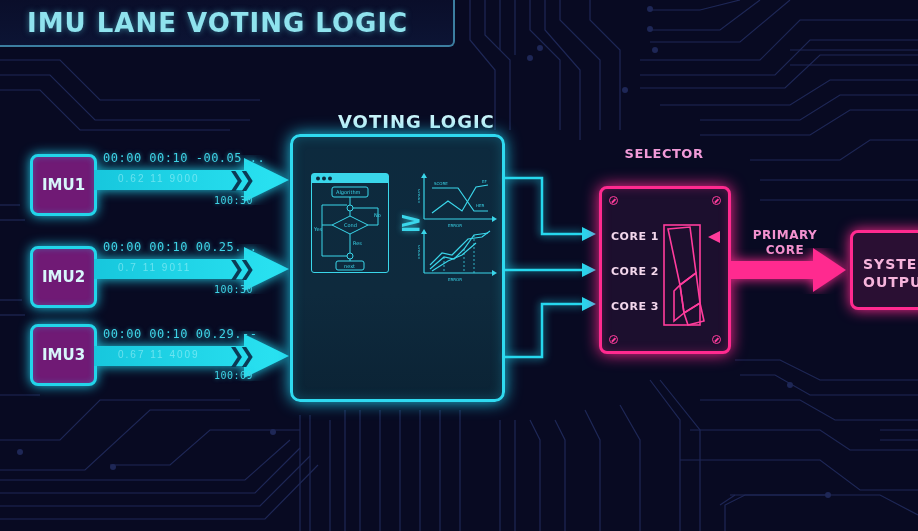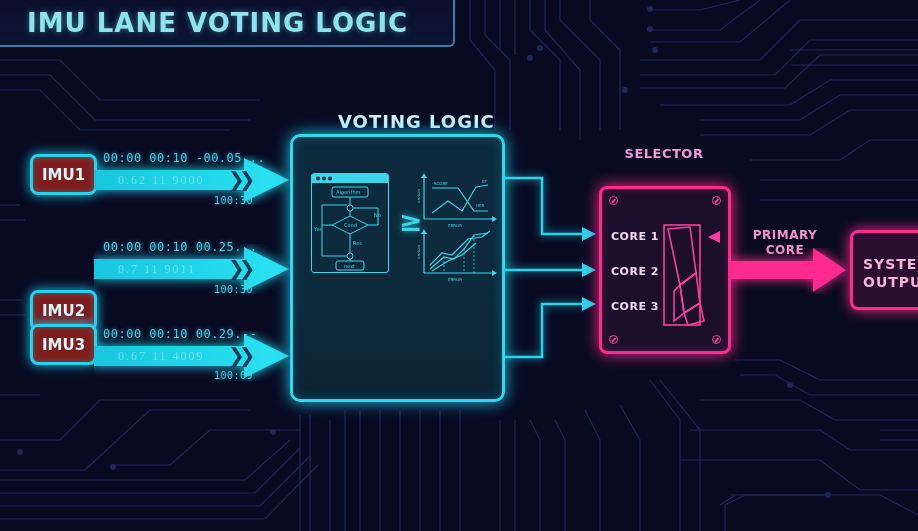--- a/index.html
+++ b/index.html
@@ -22,38 +22,38 @@
     }
     .title-text {
       position: absolute; left: 27px; top: 8px;
       font-family: "DejaVu Sans", sans-serif; font-weight: bold;
       font-size: 26px; letter-spacing: 1px; color: #8fe3ee;
       text-shadow: 0 0 6px rgba(90, 220, 240, 0.5);
     }
 
     
     .imu-box {
-      position: absolute; left: 30px; width: 67px; height: 41px;
+      position: absolute; left: 30px; width: 67px; height: 62px;
       border: 3px solid #22d5ea; border-radius: 8px;
-      background: #7f1d1d;
+      background: #701a75;
       box-shadow: 0 0 12px #1fc8e6, inset 0 0 6px rgba(40,210,240,0.3);
       display: flex; align-items: center; justify-content: center;
       font-size: 15px; color: #d8f6fb; font-weight: bold;
     }
     .imu-arrow { position: absolute; left: 94px; width: 195px; height: 50px; }
     .imu-ts {
       position: absolute; font-family: "DejaVu Sans Mono", monospace;
       font-size: 12px; color: #3ed3e6; letter-spacing: 0.5px;
       text-shadow: 0 0 4px rgba(60,210,230,0.6);
       white-space: nowrap;
     }
     .imu-ts-small { font-size: 10px; }
     .imu-faint {
-      position: absolute; font-family: Liberation Serif, serif;
-      font-size: 12px; color: rgba(200, 250, 255, 0.45); letter-spacing: 2px;
+      position: absolute; font-family: Liberation Sans, sans-serif;
+      font-size: 10px; color: rgba(200, 250, 255, 0.45); letter-spacing: 2px;
       white-space: nowrap;
     }
     .chev {
       position: absolute; font-size: 20px; color: #0b3a55; font-weight: bold; letter-spacing: -6px;
     }
 
     
     .voting-label {
       position: absolute; left: 338px; top: 111px; font-size: 18px; letter-spacing: 1px;
       color: #c8f3f9; font-weight: bold;
@@ -240,21 +240,21 @@
       <stop offset="1" stop-color="#2ae3f2"></stop>
     </linearGradient>
   </defs>
   <path d="M0 15 L150 15 L150 3 L195 25 L150 47 L150 35 L0 35 Z" fill="url(#ag)" style="filter: drop-shadow(0 0 6px #20d0e8);"></path>
 </svg>
 <div class="imu-ts" style="left:103px;top:151px;">00:00 00:10  -00.05...</div>
 <div class="imu-faint" style="left:118px;top:173px;">0.62 11 9000</div>
 <div class="chev" style="left:228px;top:167px;">❯❯</div>
 <div class="imu-ts imu-ts-small" style="left:214px;top:195px;">100:30</div>
 
-<div class="imu-box" style="top:246px;margin-top:44px;">
+<div class="imu-box" style="top:246px;">
   <span>IMU2</span>
 </div>
 <svg class="imu-arrow" style="top:244px;" viewBox="0 0 195 50">
   <path d="M0 15 L150 15 L150 3 L195 25 L150 47 L150 35 L0 35 Z" fill="url(#ag)" style="filter: drop-shadow(0 0 6px #20d0e8);"></path>
 </svg>
 <div class="imu-ts" style="left:103px;top:240px;">00:00 00:10   00.25...</div>
 <div class="imu-faint" style="left:118px;top:262px;">0.7 11 9011</div>
 <div class="chev" style="left:228px;top:256px;">❯❯</div>
 <div class="imu-ts imu-ts-small" style="left:214px;top:284px;">100:30</div>
 

